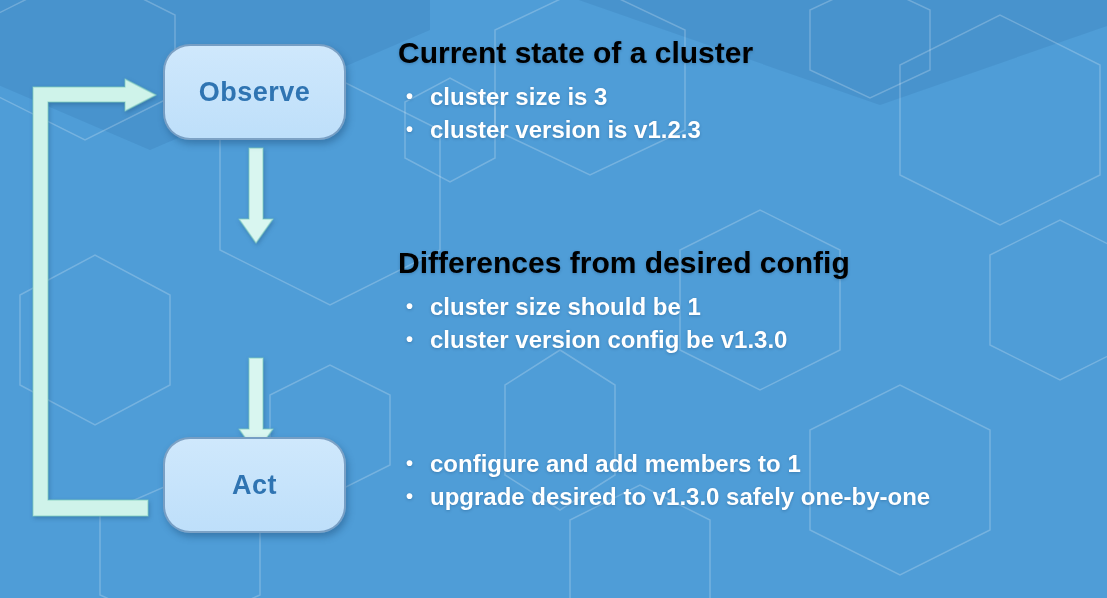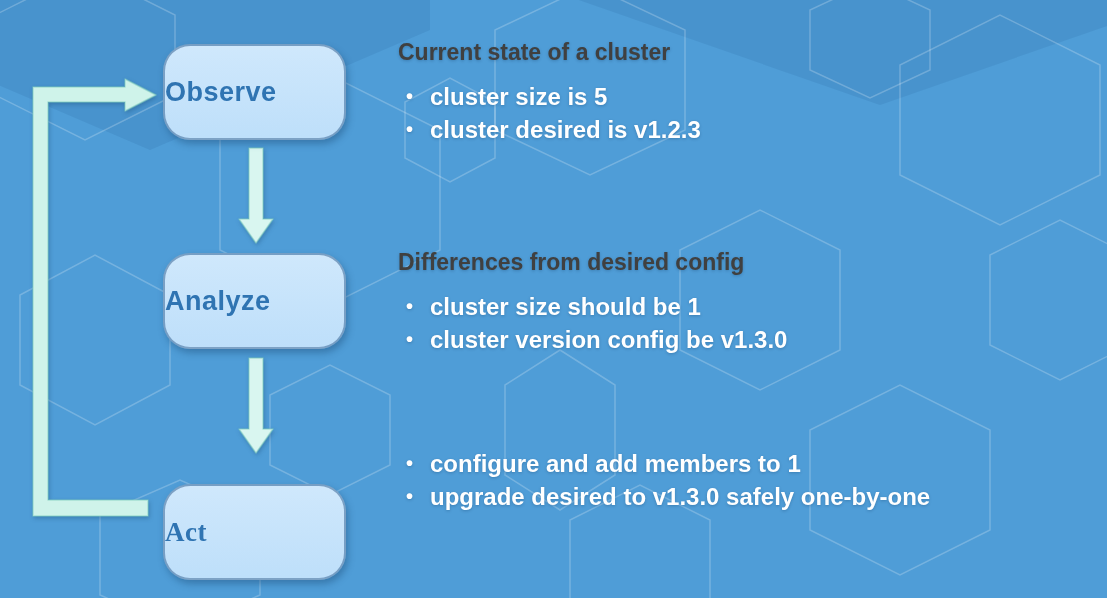--- a/index.html
+++ b/index.html
@@ -26,46 +26,47 @@
     left: 163px;
     width: 183px;
     height: 96px;
     box-sizing: border-box;
     border-radius: 27px;
     background: linear-gradient(180deg, #CFE8FC 0%, #BEDFFA 100%);
     border: 2px solid rgba(58, 104, 152, 0.55);
     box-shadow: 2px 4px 7px rgba(15, 55, 95, 0.35);
     display: flex;
     align-items: center;
+    justify-content: center;
   }
   .node-observe { top: 44px; }
   .node-analyze { top: 253px; }
-  .node-act     { top: 484px; font-family: Liberation Serif, serif; }
+  .node-act     { top: 437px; }
   .node-label {
     font-size: 27px;
     font-weight: 700;
     color: #2F74B2;
     letter-spacing: 0.5px;
   }
   
   .section {
     position: absolute;
     left: 398px;
     width: 705px;
     color: #ffffff;
   }
   .section-1 { top: 34px; }
   .section-2 { top: 244px; }
   .section-3 { top: 447px; }
   .section h2 {
     margin: 0 0 9px 0;
-    font-size: 23px;
+    font-size: 30px;
     line-height: 37px;
     font-weight: 700;
-    color: #404040;
+    color: #000000;
     text-shadow: 0 1px 3px rgba(0, 35, 70, 0.25);
   }
   .section ul {
     list-style: none;
     margin: 0;
     padding: 0;
   }
   .section li {
     display: flex;
     align-items: flex-start;
@@ -115,37 +116,34 @@
 
   <svg class="layer" width="1107" height="598" viewBox="0 0 1107 598">
     <path class="arrow-shape" d="M33,87 L125,87 L125,79 L156,95 L125,111 L125,102 L48,102 L48,500 L148,500 L148,516 L33,516 Z" stroke="rgba(130,205,190,0.55)" stroke-width="1.5" stroke-linejoin="round" fill="#CFF3EA"></path>
     <polygon class="arrow-shape" points="249,148 263,148 263,219 273,219 256,243 239,219 249,219" stroke="rgba(130,205,190,0.55)" stroke-width="1.5" stroke-linejoin="round" fill="#D9F6F0"></polygon>
     <polygon class="arrow-shape" points="249,358 263,358 263,429 273,429 256,453 239,429 249,429" stroke="rgba(130,205,190,0.55)" stroke-width="1.5" stroke-linejoin="round" fill="#D9F6F0"></polygon>
   </svg>
 
   <div class="node node-observe">
     <span class="node-label">Observe</span>
   </div>
-  <div class="node node-analyze">
-    <span class="node-label">Analyze</span>
-  </div>
   <div class="node node-act">
     <span class="node-label">Act</span>
   </div>
 
   <div class="section section-1">
     <h2>Current state of a cluster</h2>
     <ul>
       <li>
         <span class="bullet-dot">•</span>
-        <span class="bullet-text">cluster size is 5</span>
+        <span class="bullet-text">cluster size is 3</span>
       </li>
       <li>
         <span class="bullet-dot">•</span>
-        <span class="bullet-text">cluster desired is v1.2.3</span>
+        <span class="bullet-text">cluster version is v1.2.3</span>
       </li>
     </ul>
   </div>
 
   <div class="section section-2">
     <h2>Differences from desired config</h2>
     <ul>
       <li>
         <span class="bullet-dot">•</span>
         <span class="bullet-text">cluster size should be 1</span>

